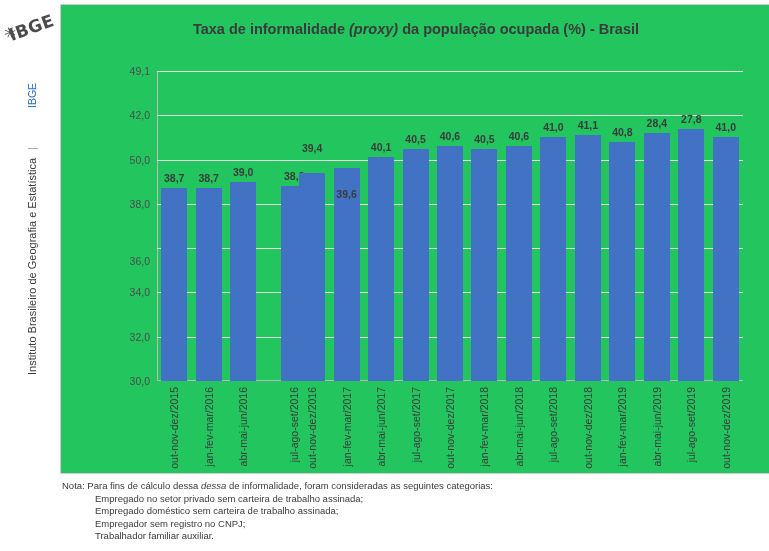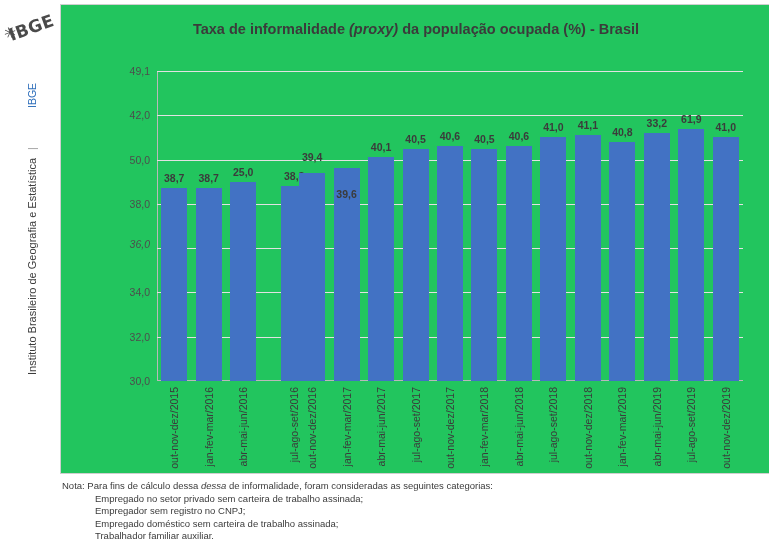--- a/index.html
+++ b/index.html
@@ -206,52 +206,52 @@
     <div id="plot">
       <div class="axis-left"></div>
       <div class="axis-bottom"></div>
 
     <div class="ytick" style="top: 310px;">30,0</div>
         <div class="gridline" style="top: 265.714px;"></div>
         <div class="ytick" style="top: 265.714px;">32,0</div>
         <div class="gridline" style="top: 221.429px;"></div>
         <div class="ytick" style="top: 221.429px;">34,0</div>
         <div class="gridline" style="top: 177.143px;"></div>
-        <div class="ytick" style="top: 173px; font-style: italic;">36,0</div>
+        <div class="ytick" style="top: 190px;">36,0</div>
         <div class="gridline" style="top: 132.857px;"></div>
         <div class="ytick" style="top: 132.857px;">38,0</div>
         <div class="gridline" style="top: 88.5714px;"></div>
         <div class="ytick" style="top: 88.5714px;">50,0</div>
         <div class="gridline" style="top: 44.2857px;"></div>
         <div class="ytick" style="top: 44.2857px;">42,0</div>
         <div class="gridline" style="top: 0px;"></div>
         <div class="ytick" style="top: 0px;">49,1</div>
         <div class="bar-slot" style="left: 0px; width: 34.4706px;">
           <div class="bar" style="height: 192.643px; background: rgb(66, 114, 196);"></div>
           <div class="bar-label" style="top: 101.357px;">38,7</div>
           <div class="xtick">out-nov-dez/2015</div>
         </div>
         <div class="bar-slot" style="left: 34.4706px; width: 34.4706px;">
           <div class="bar" style="height: 192.643px; background: rgb(66, 114, 196);"></div>
           <div class="bar-label" style="top: 101.357px;">38,7</div>
           <div class="xtick">jan-fev-mar/2016</div>
         </div>
         <div class="bar-slot" style="left: 68.9412px; width: 34.4706px;">
           <div class="bar" style="height: 199.286px; background: rgb(66, 114, 196);"></div>
-          <div class="bar-label" style="top: 94.7143px;">25,0</div>
+          <div class="bar-label" style="top: 94.7143px;">39,0</div>
           <div class="xtick">abr-mai-jun/2016</div>
         </div>
         <div class="bar-slot" style="left: 120px; width: 34.4706px;">
           <div class="bar" style="height: 194.857px; background: rgb(66, 114, 196);"></div>
           <div class="bar-label" style="top: 99.1429px;">38,8</div>
           <div class="xtick">jul-ago-set/2016</div>
         </div>
         <div class="bar-slot" style="left: 137.882px; width: 34.4706px;">
           <div class="bar" style="height: 208.143px; background: rgb(66, 114, 196);"></div>
-          <div class="bar-label" style="top: 80px;">39,4</div>
+          <div class="bar-label" style="top: 71px;">39,4</div>
           <div class="xtick">out-nov-dez/2016</div>
         </div>
         <div class="bar-slot" style="left: 172.353px; width: 34.4706px;">
           <div class="bar" style="height: 212.571px; background: rgb(66, 114, 196);"></div>
           <div class="bar-label" style="top: 81.4286px; margin-top: 36px;">39,6</div>
           <div class="xtick">jan-fev-mar/2017</div>
         </div>
         <div class="bar-slot" style="left: 206.824px; width: 34.4706px;">
           <div class="bar" style="height: 223.643px; background: rgb(66, 114, 196);"></div>
           <div class="bar-label" style="top: 70.3571px;">40,1</div>
@@ -287,41 +287,41 @@
           <div class="bar-label" style="top: 48.2143px;">41,1</div>
           <div class="xtick">out-nov-dez/2018</div>
         </div>
         <div class="bar-slot" style="left: 448.118px; width: 34.4706px;">
           <div class="bar" style="height: 239.143px; background: rgb(66, 114, 196);"></div>
           <div class="bar-label" style="top: 54.8571px;">40,8</div>
           <div class="xtick">jan-fev-mar/2019</div>
         </div>
         <div class="bar-slot" style="left: 482.588px; width: 34.4706px;">
           <div class="bar" style="height: 248px; background: rgb(66, 114, 196);"></div>
-          <div class="bar-label" style="top: 46px;">33,2</div>
+          <div class="bar-label" style="top: 46px;">28,4</div>
           <div class="xtick">abr-mai-jun/2019</div>
         </div>
         <div class="bar-slot" style="left: 517.059px; width: 34.4706px;">
           <div class="bar" style="height: 252.429px; background: rgb(66, 114, 196);"></div>
-          <div class="bar-label" style="top: 41.5714px;">61,9</div>
+          <div class="bar-label" style="top: 41.5714px;">27,8</div>
           <div class="xtick">jul-ago-set/2019</div>
         </div>
         <div class="bar-slot" style="left: 551.529px; width: 34.4706px;">
           <div class="bar" style="height: 243.571px; background: rgb(66, 114, 196);"></div>
           <div class="bar-label" style="top: 50.4286px;">41,0</div>
           <div class="xtick">out-nov-dez/2019</div>
         </div>
       </div>
   </div>
 
   <div id="note">
     <p class="note-head">
       <span>Nota: Para fins de cálculo dessa </span><em>dessa</em><span> de informalidade, foram consideradas as seguintes categorias:</span>
     </p>
     <div id="note-items">
         <p class="note-item">Empregado no setor privado sem carteira de trabalho assinada;</p>
+        <p class="note-item">Empregado doméstico sem carteira de trabalho assinada;</p>
         <p class="note-item">Empregador sem registro no CNPJ;</p>
-        <p class="note-item">Empregado doméstico sem carteira de trabalho assinada;</p>
         <p class="note-item">Trabalhador familiar auxiliar.</p>
       </div>
   </div>
 
 </div>
 
 </body></html>

